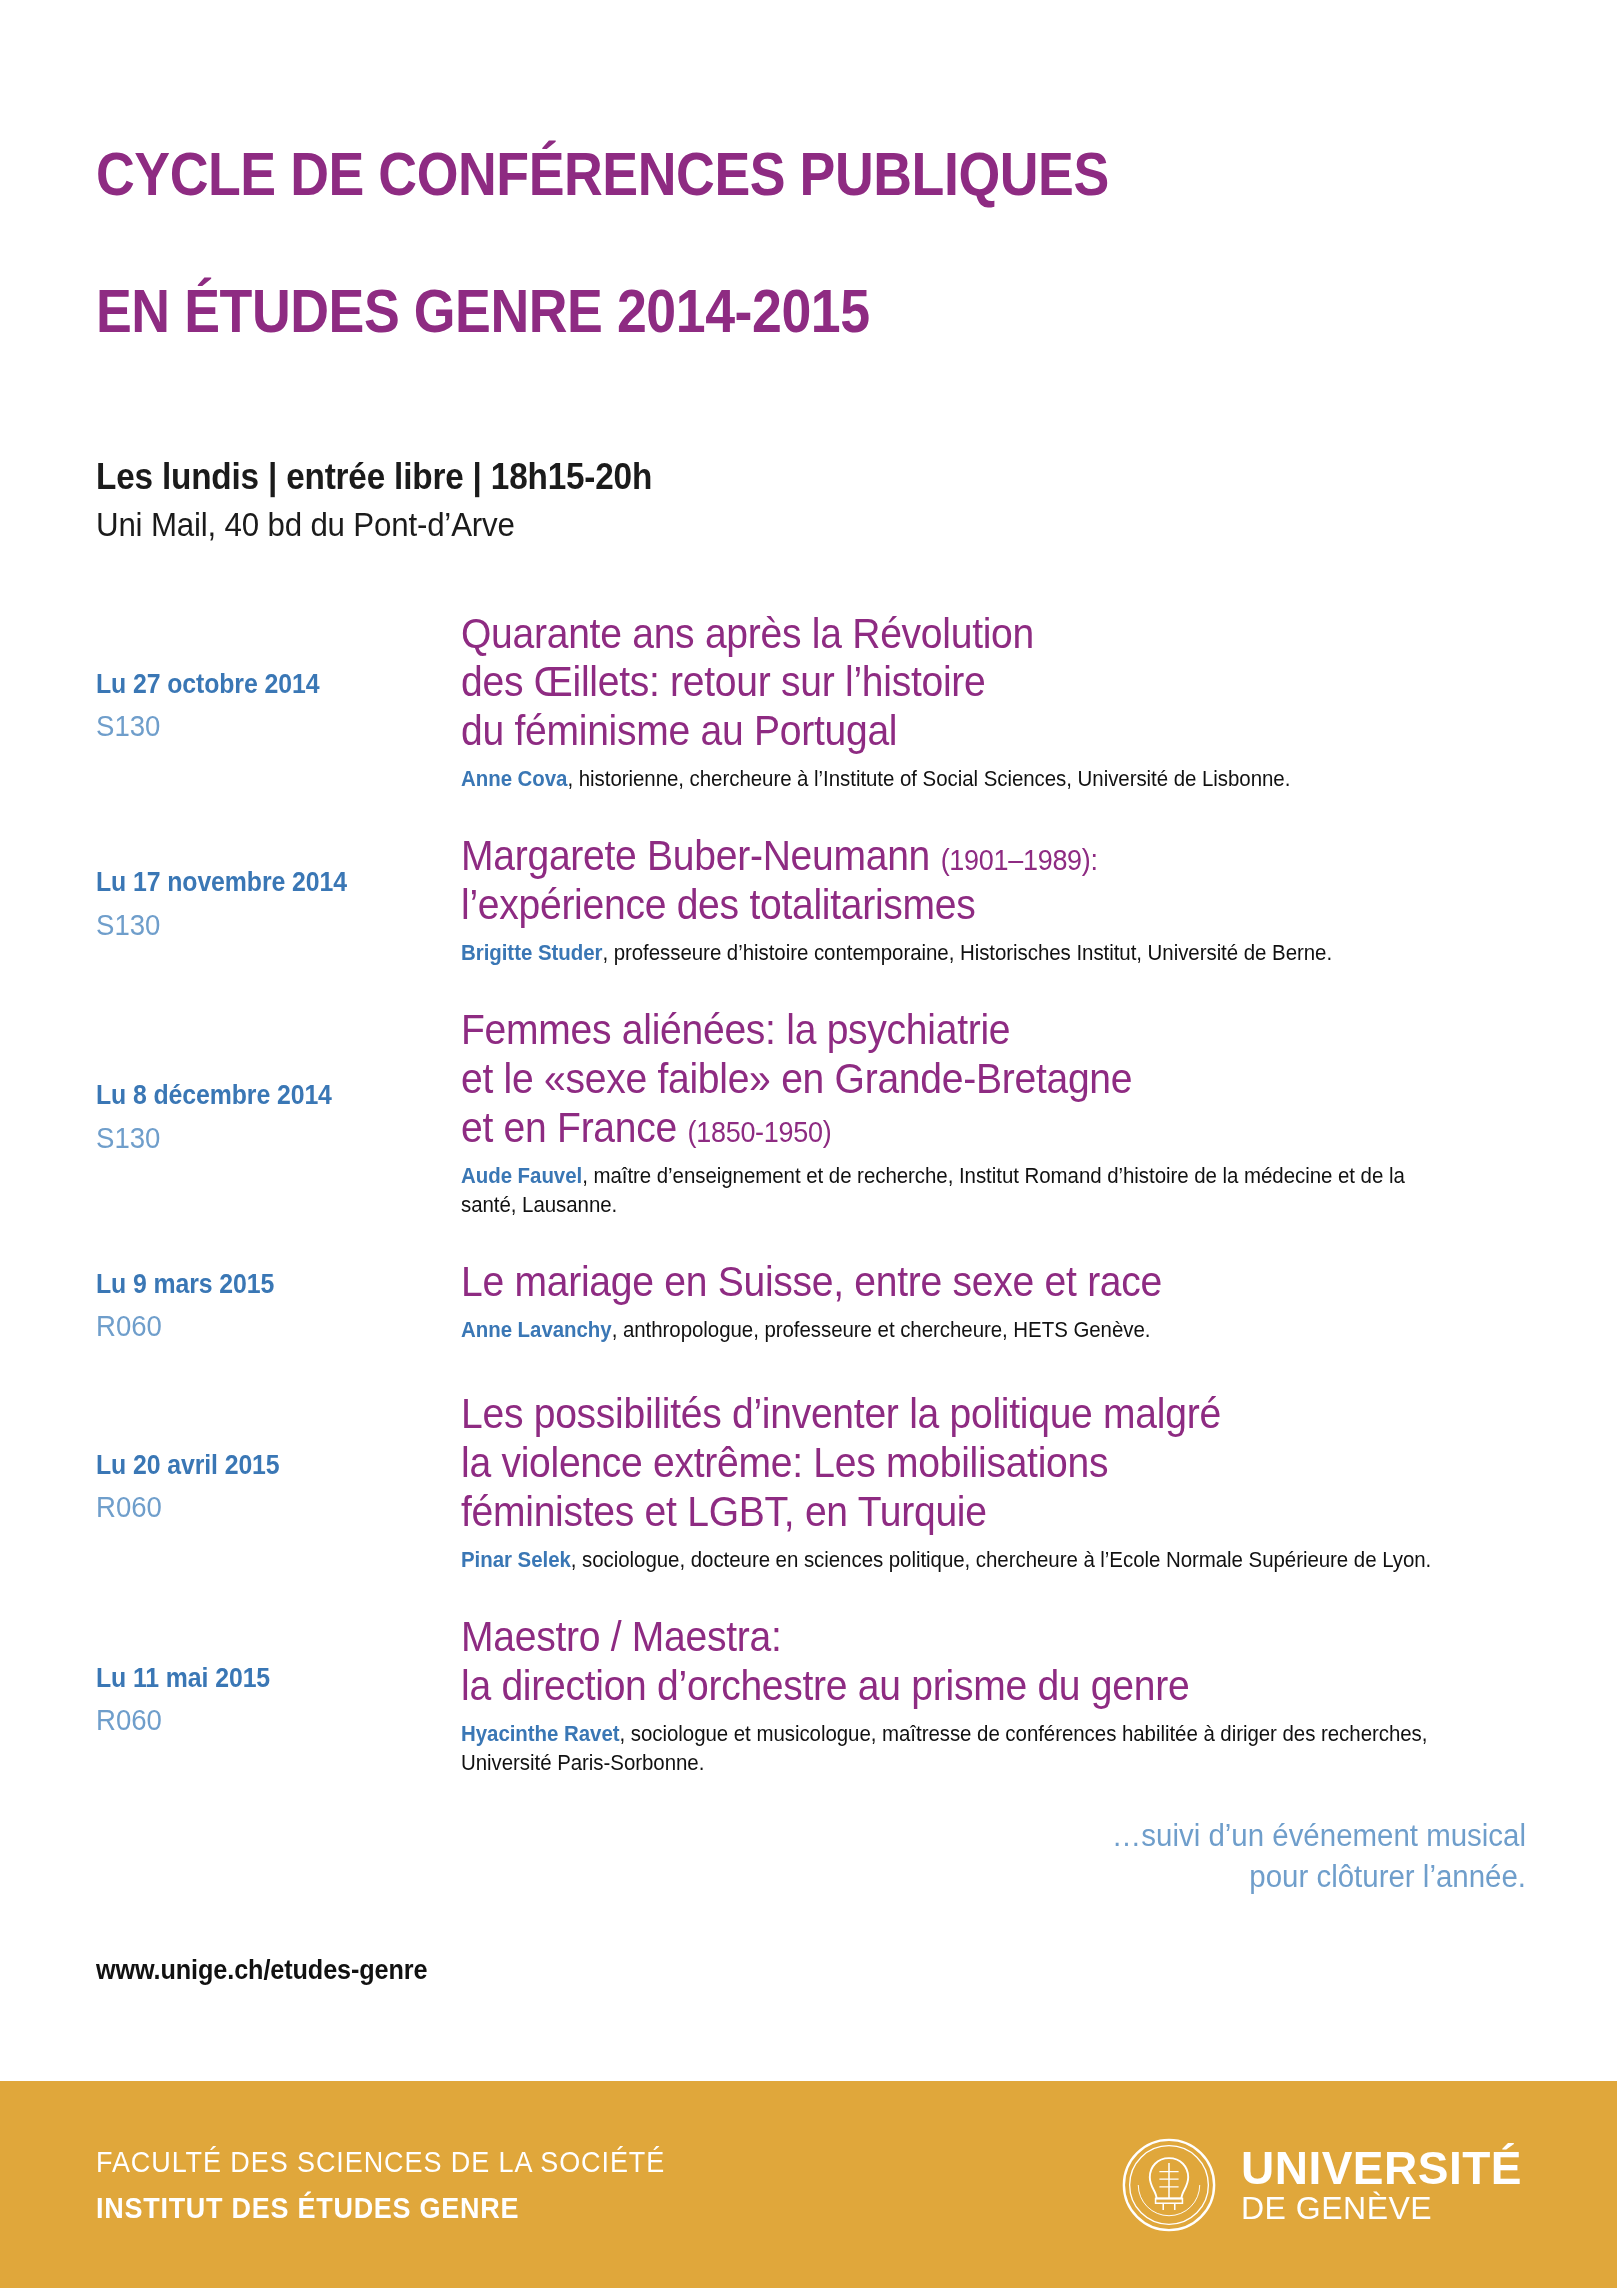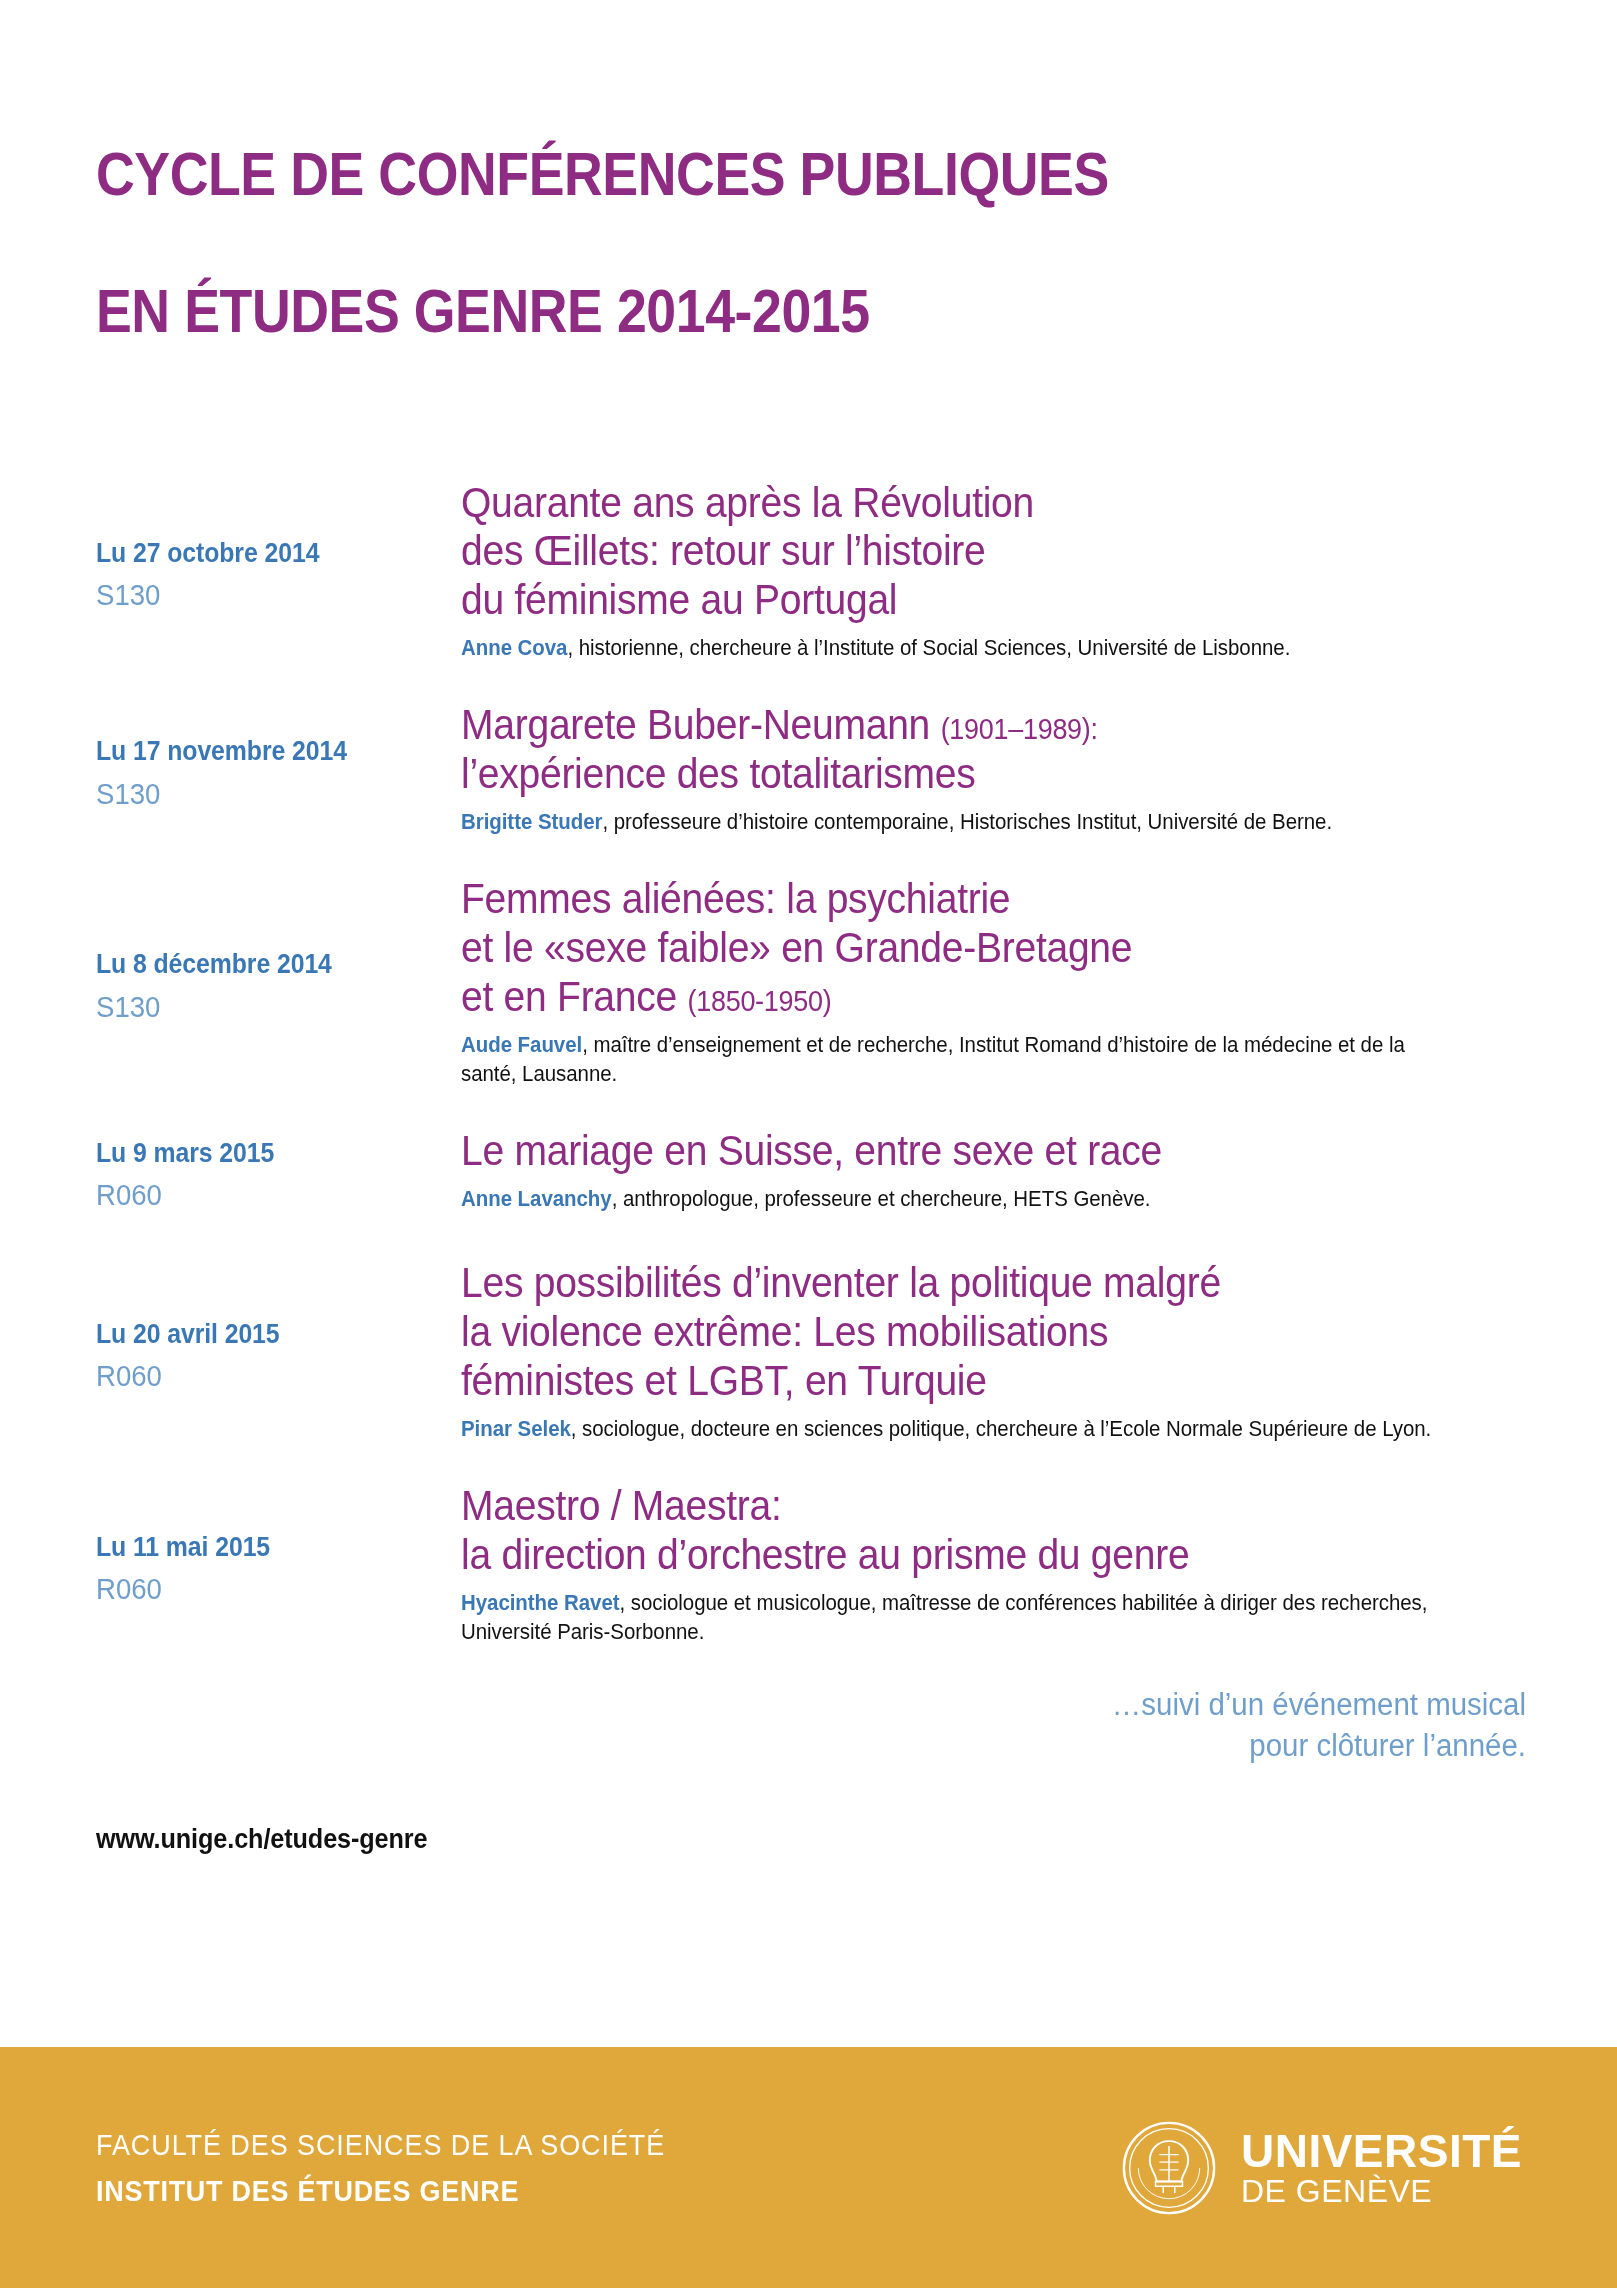--- a/index.html
+++ b/index.html
@@ -153,21 +153,21 @@
     font-weight: bold;
     font-size: 28px;
     transform: scaleX(0.9);
     transform-origin: left center;
     letter-spacing: -0.1px;
   }
 
   
   .footer {
     flex: 0 0 auto;
-    height: 242px;
+    height: 208px;
     background: #e0a73b;
     display: flex;
     align-items: center;
     justify-content: space-between;
     padding: 0 96px 0 96px;
     box-sizing: border-box;
   }
   .footer-left { color: #ffffff; }
   .faculty {
     font-size: 29px;
@@ -220,20 +220,24 @@
 
 <div class="poster">
 
   <div class="content">
 
     <div class="masthead">
       <h1 class="main-title">
         <span class="title-line">CYCLE DE CONFÉRENCES PUBLIQUES</span>
         <span class="title-line">EN ÉTUDES GENRE 2014-2015</span>
       </h1>
+      <div class="subtitle-block">
+        <div class="subtitle-1">Les lundis | entrée libre | 18h15-20h</div>
+        <div class="subtitle-2">Uni Mail, 40 bd du Pont-d’Arve</div>
+      </div>
     </div>
 
     <div class="events">
 
       <div class="event">
         <div class="event-when">
           <div class="event-date">Lu 27 octobre 2014</div>
           <div class="event-room">S130</div>
         </div>
         <div class="event-body">

